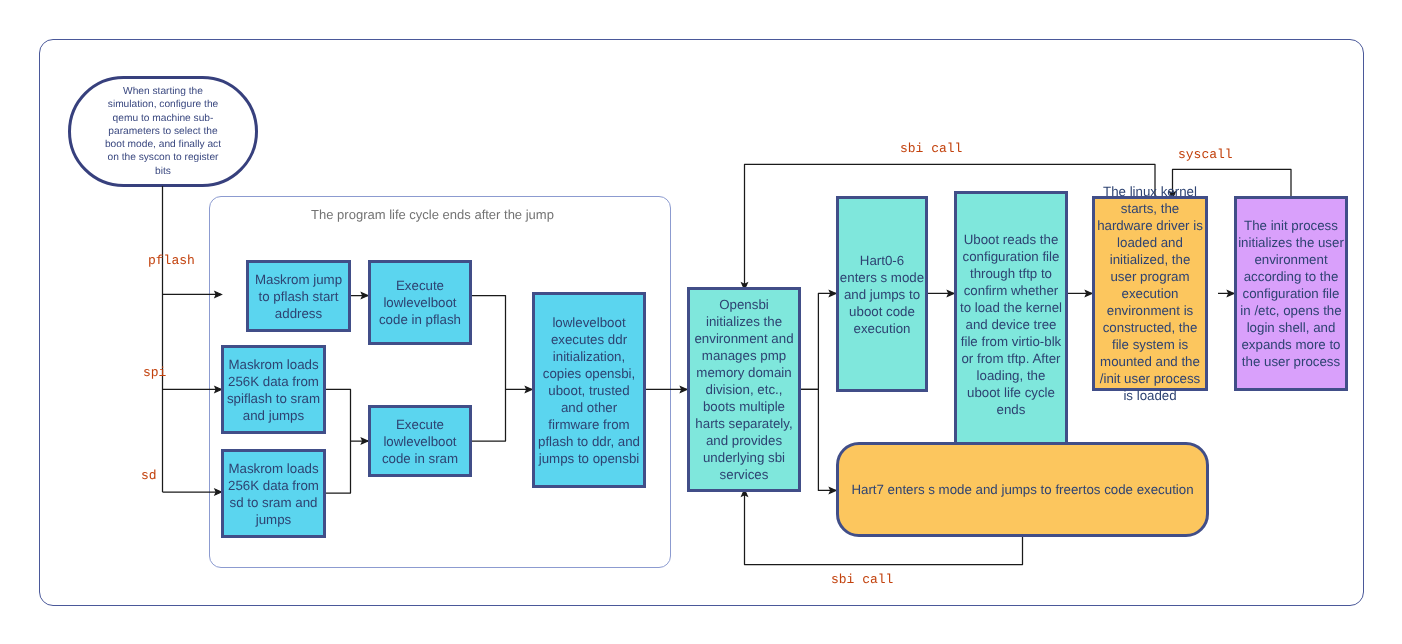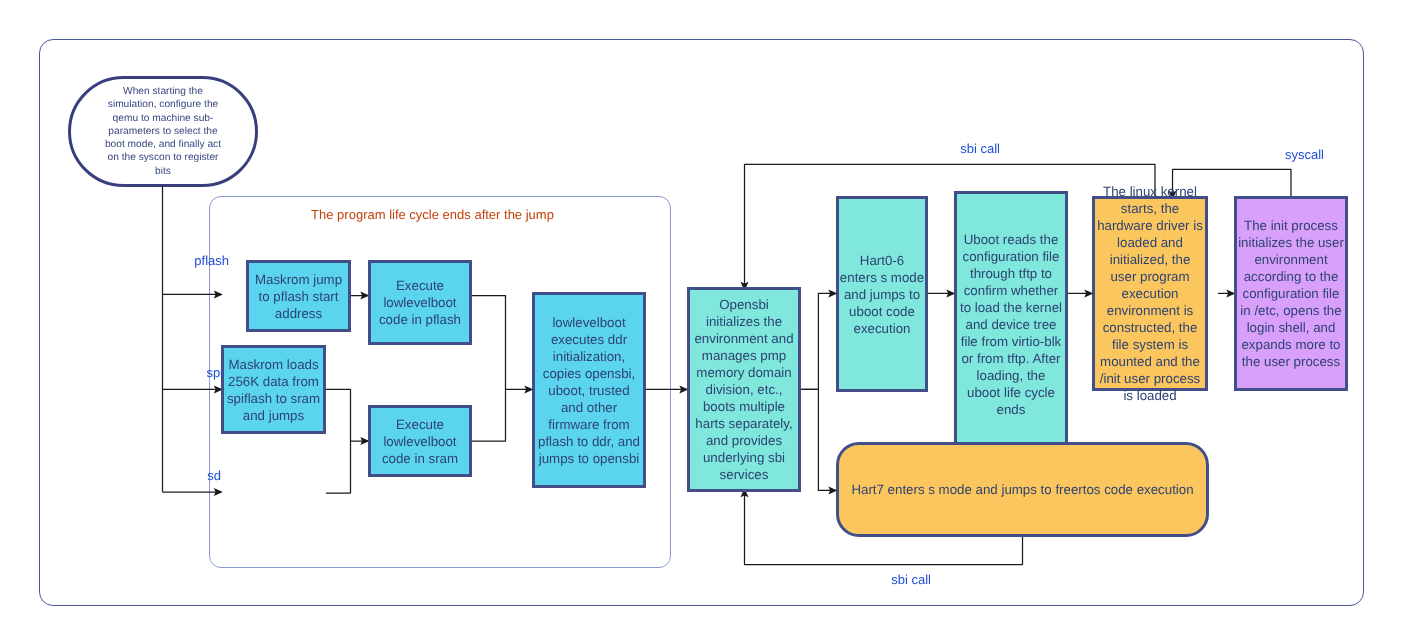--- a/index.html
+++ b/index.html
@@ -9,23 +9,23 @@
   #wires{position:absolute;left:0;top:0;width:1402px;height:644px;}
   .node{position:absolute;box-sizing:border-box;border:3px solid #414E88;display:flex;
     align-items:center;justify-content:center;text-align:center;color:#2E4372;
     font-size:13.3px;line-height:17px;}
   .node > span{display:block;}
   .note{position:absolute;box-sizing:border-box;border:3px solid #37407D;background:#ffffff;
     border-radius:999px;display:flex;align-items:center;justify-content:center;text-align:center;
     color:#39477F;font-size:10.2px;line-height:13.25px;}
   .note > span{display:block;width:123px;}
   .group{position:absolute;box-sizing:border-box;border:1px solid #8C9BD0;border-radius:12px;background:transparent;}
-  .group-label{position:absolute;color:#c2410c;font-size:13px;text-align:center;white-space:nowrap;}
+  .group-label{position:absolute;color:#737373;font-size:13px;text-align:center;white-space:nowrap;}
   .outer{position:absolute;box-sizing:border-box;border:1.1px solid #4A5899;border-radius:14px;background:transparent;}
-  .elabel{position:absolute;color:#1d4ed8;font-size:13px;white-space:nowrap;text-align:right;}
+  .elabel{position:absolute;color:#c2410c;font-size:13px;white-space:nowrap;text-align:left;font-family:Liberation Mono, monospace;}
 </style>
 </head>
 <body>
 
 <div id="stage">
 
   <div class="outer" style="left:39px;top:39px;width:1325px;height:567px;"></div>
 
   <div class="group" style="left:209px;top:196px;width:462px;height:372px;"></div>
   <div class="group-label" style="left:202px;top:207px;width:461px;">The program life cycle ends after the jump</div>
@@ -69,20 +69,23 @@
       <polyline points="1022.5,537 1022.5,564.5 744.5,564.5 744.5,489.5" fill="none" stroke="#1A1A1A" stroke-width="1.25" stroke-linejoin="round" stroke-linecap="butt"></polyline>
       <polygon points="744.5,489.5 741.6,496.1 744.5,494.8 747.4,496.1" fill="#1A1A1A" stroke="#1A1A1A" stroke-width="1.1" stroke-linejoin="miter"></polygon>
     </svg>
 
   <div class="node" style="left: 221px; top: 260px; width: 105px; height: 72px; background: rgb(91, 213, 239); margin-left: 25px;">
       <span style="width:94.5px">Maskrom jump to pflash start address</span>
     </div>
   <div class="node" style="left: 221px; top: 345px; width: 105px; height: 89px; background: rgb(91, 213, 239);">
       <span style="width:106px">Maskrom loads 256K data from spiflash to sram and jumps</span>
     </div>
+  <div class="node" style="left: 221px; top: 449px; width: 105px; height: 89px; background: rgb(91, 213, 239);">
+      <span style="width:99.8px">Maskrom loads 256K data from sd to sram and jumps</span>
+    </div>
   <div class="node" style="left: 368px; top: 260px; width: 104px; height: 85px; background: rgb(91, 213, 239);">
       <span style="width:93.9px">Execute lowlevelboot code in pflash</span>
     </div>
   <div class="node" style="left: 368px; top: 405px; width: 104px; height: 72px; background: rgb(91, 213, 239);">
       <span style="width:90.9px">Execute lowlevelboot code in sram</span>
     </div>
   <div class="node" style="left: 532px; top: 292px; width: 114px; height: 196px; background: rgb(91, 213, 239);">
       <span style="width:104.6px">lowlevelboot executes ddr initialization, copies opensbi, uboot, trusted and other firmware from pflash to ddr, and jumps to opensbi</span>
     </div>
   <div class="node" style="left: 687px; top: 287px; width: 114px; height: 205px; background: rgb(127, 231, 220);">
@@ -101,16 +104,16 @@
       <span style="width:107px">The init process initializes the user environment according to the configuration file in /etc, opens the login shell, and expands more to the user process</span>
     </div>
   <div class="node" style="left: 836px; top: 442px; width: 373px; height: 95px; background: rgb(252, 198, 94); border-radius: 23px;">
       <span>Hart7 enters s mode and jumps to freertos code execution</span>
     </div>
 
   <div class="elabel" style="left:148px;top:253px;width:81px;">pflash</div>
   <div class="elabel" style="left:143px;top:365px;width:80px;">spi</div>
   <div class="elabel" style="left:141px;top:468px;width:80px;">sd</div>
   <div class="elabel" style="left:900px;top:141px;width:100px;">sbi call</div>
-  <div class="elabel" style="left:1224px;top:147px;width:100px;">syscall</div>
+  <div class="elabel" style="left:1178px;top:147px;width:100px;">syscall</div>
   <div class="elabel" style="left:831px;top:572px;width:100px;">sbi call</div>
 
 </div>
 
 </body></html>

